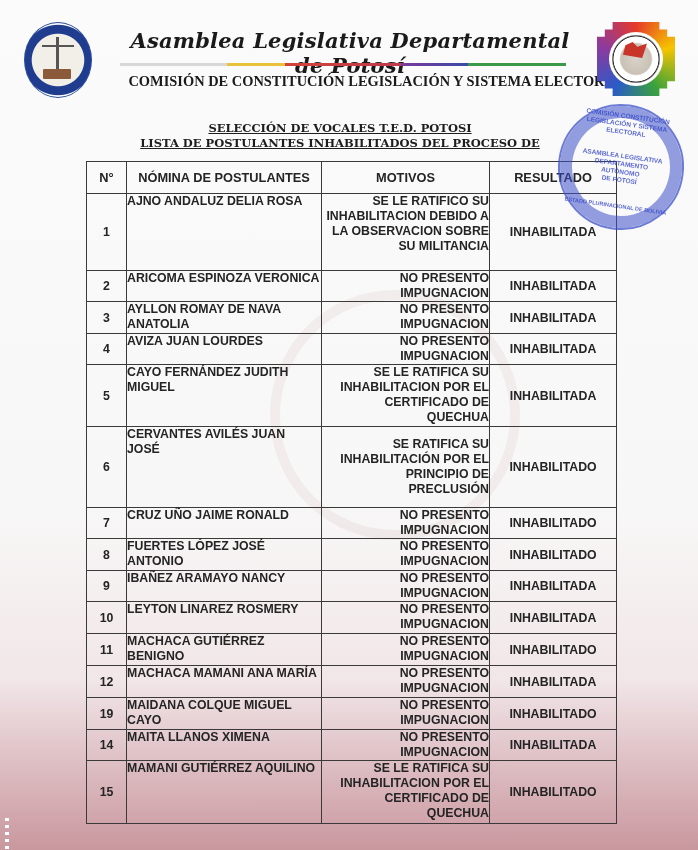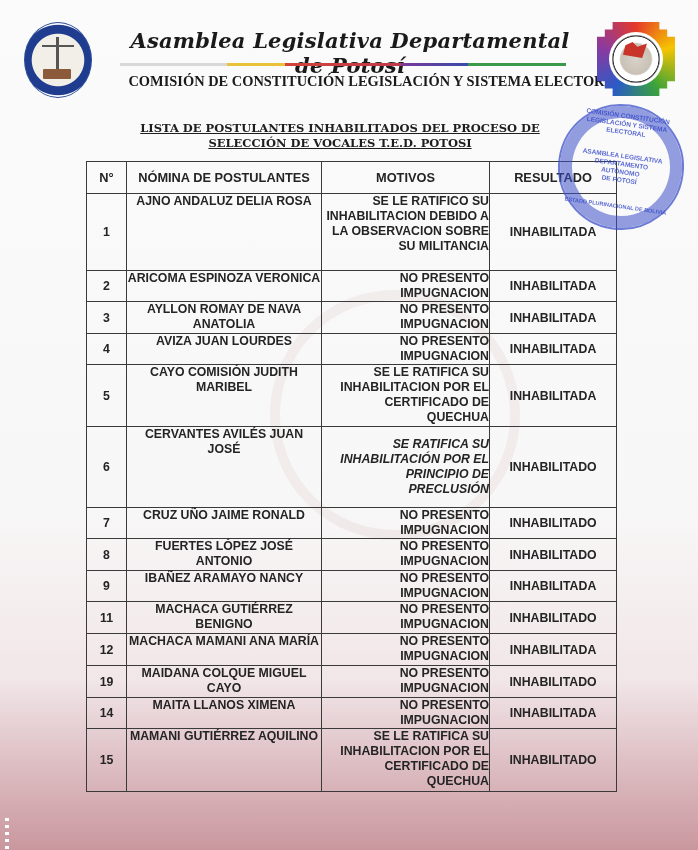--- a/index.html
+++ b/index.html
@@ -71,23 +71,23 @@
     position:absolute; left:86px; top:161px; border-collapse:collapse;
     width:530px; table-layout:fixed;
   }
   table.main th, table.main td {
     border:1.3px solid #3a3a3a;
     font-family: "Liberation Sans", sans-serif; font-weight:bold;
     font-size:12.3px; color:#242424; padding:0;
   }
   table.main th { font-size:12.8px; text-align:center; vertical-align:middle; line-height:14px; }
   td.num { text-align:center; vertical-align:middle; }
-  td.name { vertical-align:top; padding:2px 0 0 6px; line-height:15px; text-align:center; }
+  td.name { vertical-align:top; padding:2px 0 0 6px; line-height:15px; text-align:left; }
   td.motivo { text-align:right; vertical-align:top; line-height:15px; padding-top:1px; }
-  td.motivo.mid { vertical-align:middle;font-style:italic; }
+  td.motivo.mid { vertical-align:middle; }
   td.res { text-align:center; vertical-align:middle; }
   .side-dots { left:5px; top:818px; width:4px; height:32px;
     background: repeating-linear-gradient(to bottom, #fff 0 3px, transparent 3px 7px); }
 </style>
 </head>
 <body>
 
 <div class="abs watermark"></div>
 
 <div class="abs logo-left">
@@ -99,22 +99,22 @@
 <div class="abs title-script">Asamblea Legislativa Departamental de Potosí</div>
 <div class="abs color-rule"></div>
 <div class="abs subtitle">COMISIÓN DE CONSTITUCIÓN LEGISLACIÓN Y SISTEMA ELECTORAL</div>
 
 <div class="abs logo-right">
   <div class="abs inner"></div>
   <div class="abs map"></div>
 </div>
 
 <div class="abs doc-title">
+  <div>SELECCIÓN DE VOCALES T.E.D. POTOSI</div>
   <div>LISTA DE POSTULANTES INHABILITADOS DEL PROCESO DE</div>
-  <div>SELECCIÓN DE VOCALES T.E.D. POTOSI</div>
 </div>
 
 <div class="abs stamp">
   <div class="stamp-text" style="top:6px;">COMISIÓN CONSTITUCIÓN LEGISLACIÓN Y SISTEMA ELECTORAL</div>
   <div class="stamp-text" style="top:46px;">ASAMBLEA LEGISLATIVA</div>
   <div class="stamp-text" style="top:54px;">DEPARTAMENTO</div>
   <div class="stamp-text" style="top:62px;">AUTÓNOMO</div>
   <div class="stamp-text" style="top:70px;">DE POTOSÍ</div>
   <div class="stamp-text" style="top:96px; font-size:5.5px;">ESTADO PLURINACIONAL DE BOLIVIA</div>
 </div>
@@ -154,21 +154,21 @@
       <td class="res">INHABILITADA</td>
     </tr>
     <tr style="height:31px;">
       <td class="num">4</td>
       <td class="name">AVIZA JUAN LOURDES</td>
       <td class="motivo">NO PRESENTO IMPUGNACION</td>
       <td class="res">INHABILITADA</td>
     </tr>
     <tr style="height:62px;">
       <td class="num">5</td>
-      <td class="name">CAYO COMISIÓN JUDITH MARIBEL</td>
+      <td class="name">CAYO FERNÁNDEZ JUDITH MIGUEL</td>
       <td class="motivo">SE LE RATIFICA SU INHABILITACION POR EL CERTIFICADO DE QUECHUA</td>
       <td class="res">INHABILITADA</td>
     </tr>
     <tr style="height:81px;">
       <td class="num">6</td>
       <td class="name">CERVANTES AVILÉS JUAN JOSÉ</td>
       <td class="motivo mid">SE RATIFICA SU INHABILITACIÓN POR EL PRINCIPIO DE PRECLUSIÓN</td>
       <td class="res">INHABILITADO</td>
     </tr>
     <tr style="height:31px;">
@@ -183,20 +183,26 @@
       <td class="motivo">NO PRESENTO IMPUGNACION</td>
       <td class="res">INHABILITADO</td>
     </tr>
     <tr style="height:31px;">
       <td class="num">9</td>
       <td class="name">IBAÑEZ ARAMAYO NANCY</td>
       <td class="motivo">NO PRESENTO IMPUGNACION</td>
       <td class="res">INHABILITADA</td>
     </tr>
     <tr style="height:32px;">
+      <td class="num">10</td>
+      <td class="name">LEYTON LINAREZ ROSMERY</td>
+      <td class="motivo">NO PRESENTO IMPUGNACION</td>
+      <td class="res">INHABILITADA</td>
+    </tr>
+    <tr style="height:32px;">
       <td class="num">11</td>
       <td class="name">MACHACA GUTIÉRREZ BENIGNO</td>
       <td class="motivo">NO PRESENTO IMPUGNACION</td>
       <td class="res">INHABILITADO</td>
     </tr>
     <tr style="height:32px;">
       <td class="num">12</td>
       <td class="name">MACHACA MAMANI ANA MARÍA</td>
       <td class="motivo">NO PRESENTO IMPUGNACION</td>
       <td class="res">INHABILITADA</td>

